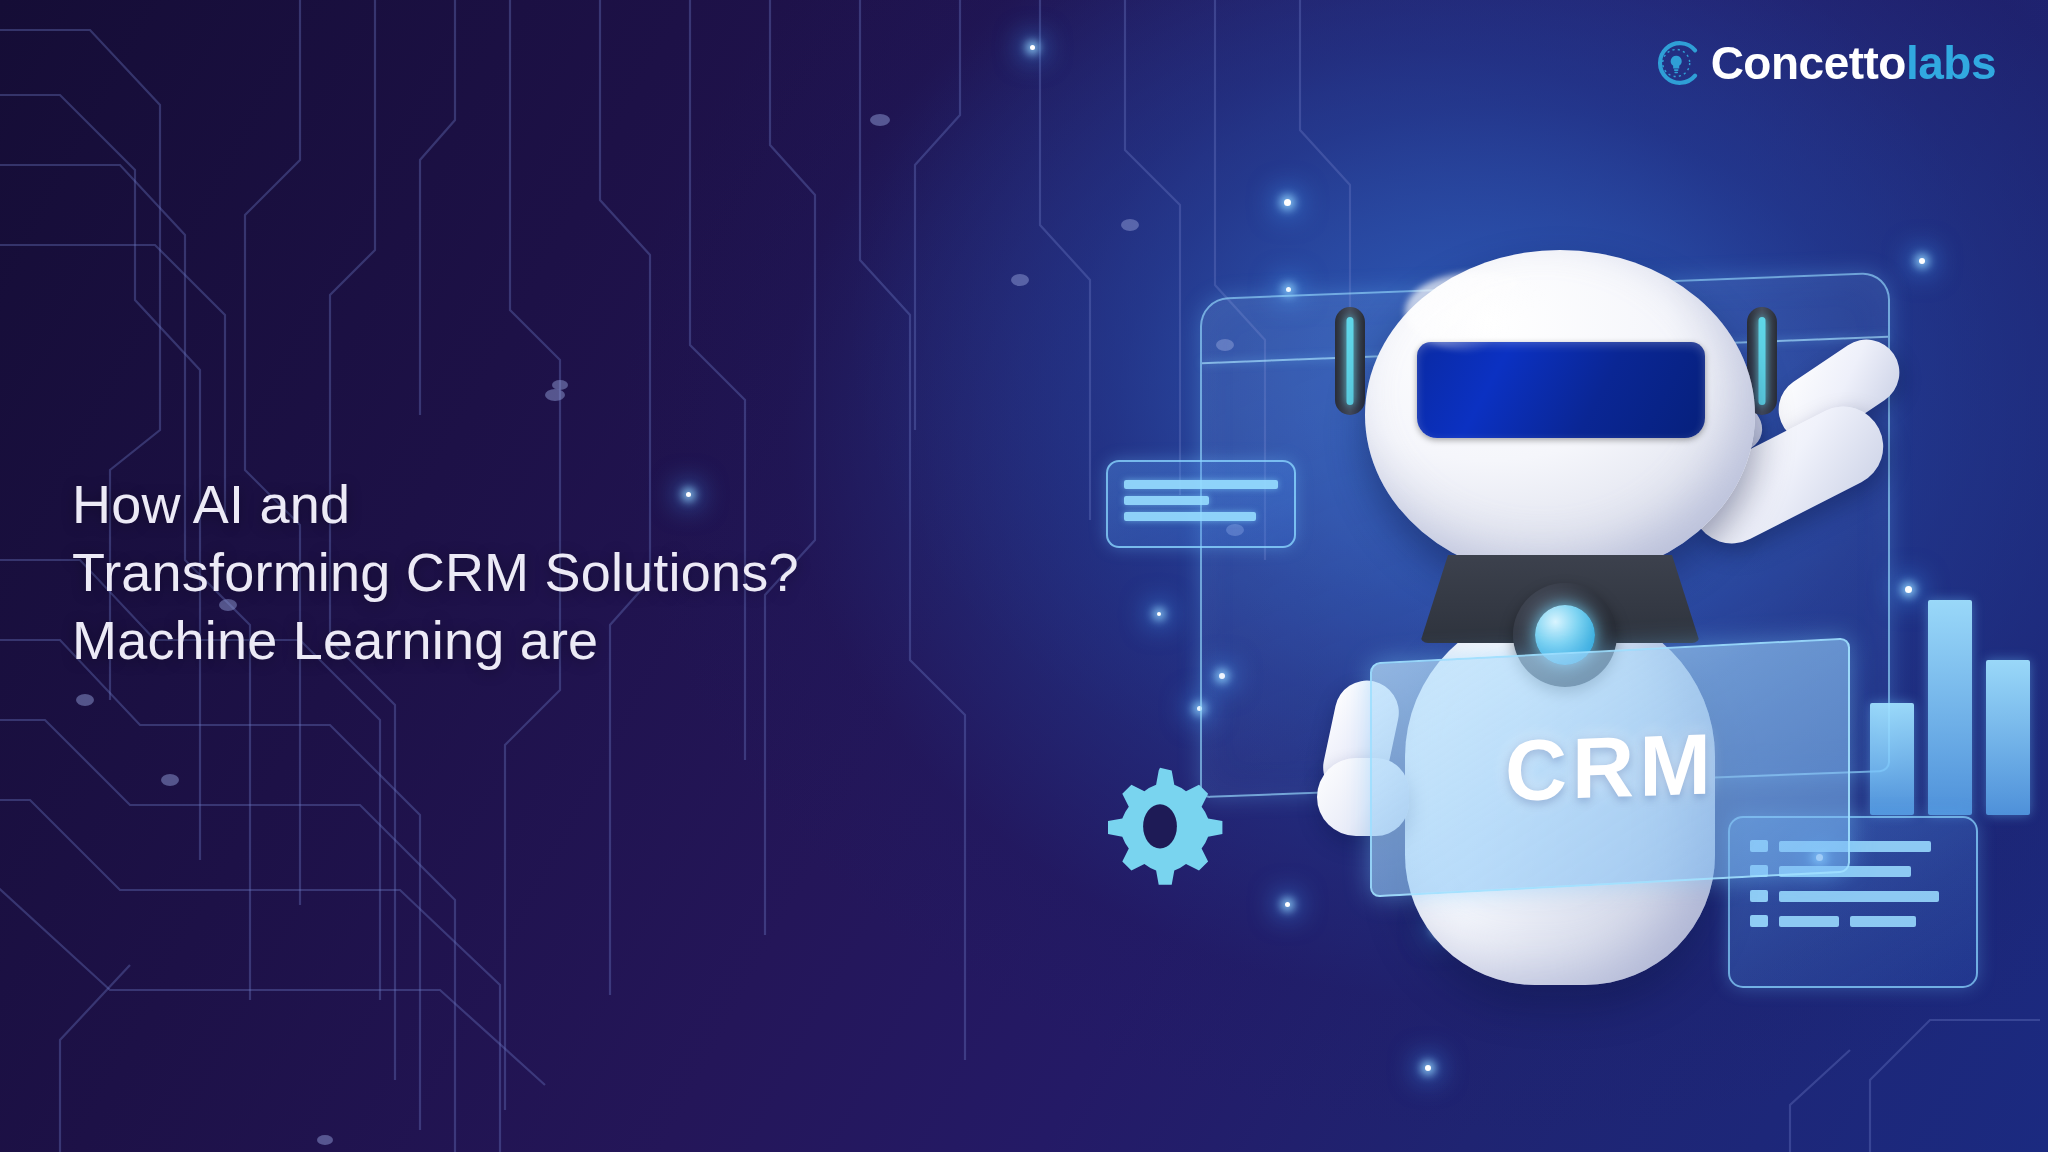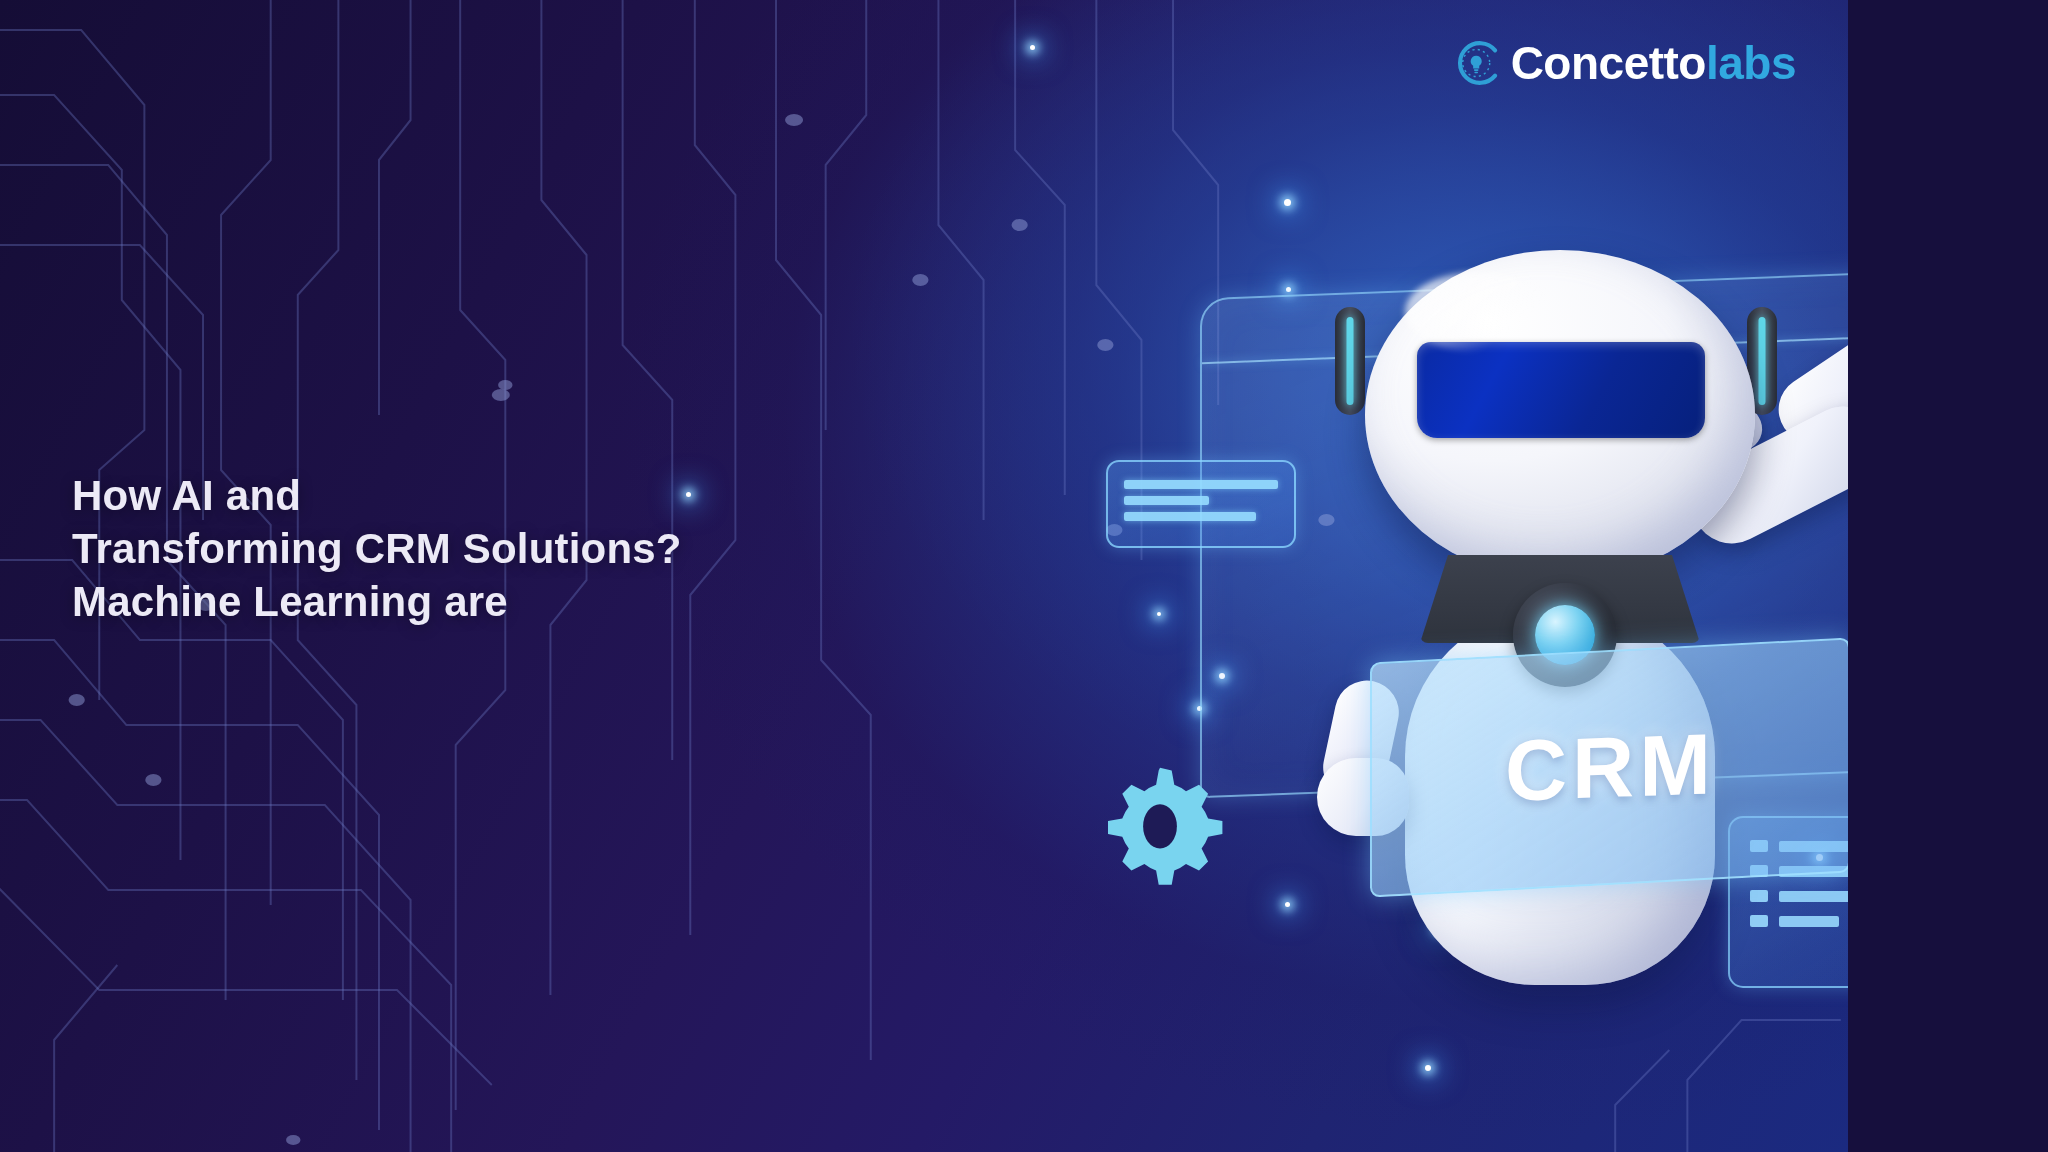--- a/index.html
+++ b/index.html
@@ -1,20 +1,20 @@
 <!DOCTYPE html>
 <html><head>
 <meta charset="utf-8">
 <style>
   * { margin:0; padding:0; box-sizing:border-box; }
   html,body{ width:2048px; height:1152px; overflow:hidden; background:#160f3d; }
   body{ font-family:"Liberation Sans", sans-serif; }
 
   .banner{
-    position:relative; width:1848px; height:1152px; overflow:hidden;
+    position:relative; width:2048px; height:1152px; overflow:hidden;
     background:
       radial-gradient(ellipse 1100px 900px at 1500px 420px, rgba(45,95,190,0.95) 0%, rgba(34,62,150,0.65) 35%, rgba(26,30,100,0.15) 65%, rgba(22,16,64,0) 80%),
       radial-gradient(ellipse 760px 620px at 1420px 330px, rgba(70,130,225,0.55) 0%, rgba(40,70,170,0.22) 45%, rgba(25,25,90,0) 75%),
       linear-gradient(118deg, #150d36 0%, #1d1147 26%, #241659 48%, #241a66 62%, #1f2472 78%, #1b2a80 100%);
   }
 
   
   .circuit{ position:absolute; inset:0; pointer-events:none; }
   .circuit svg{ width:100%; height:100%; display:block; }
 
@@ -25,21 +25,21 @@
   
   .logo{ position:absolute; top:36px; right:52px; display:flex; align-items:center; gap:6px; }
   .logo-mark{ width:54px; height:54px; flex:0 0 auto; }
   .logo-text{ font-size:46px; font-weight:700; letter-spacing:-0.5px; line-height:1; white-space:nowrap; }
   .logo-text .w1{ color:#ffffff; }
   .logo-text .w2{ color:#31a9e0; }
 
   
   .headline{
     position:absolute; left:72px; top:470px;
-    font-size:42px; font-weight:700; color:#eceaf6; line-height:1.26;
+    font-size:54px; font-weight:400; color:#eceaf6; line-height:1.26;
     letter-spacing:0.2px; text-shadow:0 2px 14px rgba(0,0,0,0.35);
   }
   .headline .ln{ display:block; white-space:nowrap; }
 
   
   .stage{ position:absolute; left:1040px; top:60px; width:1008px; height:1092px; }
 
   
   .big-panel{
     position:absolute; left:160px; top:225px; width:690px; height:500px;

